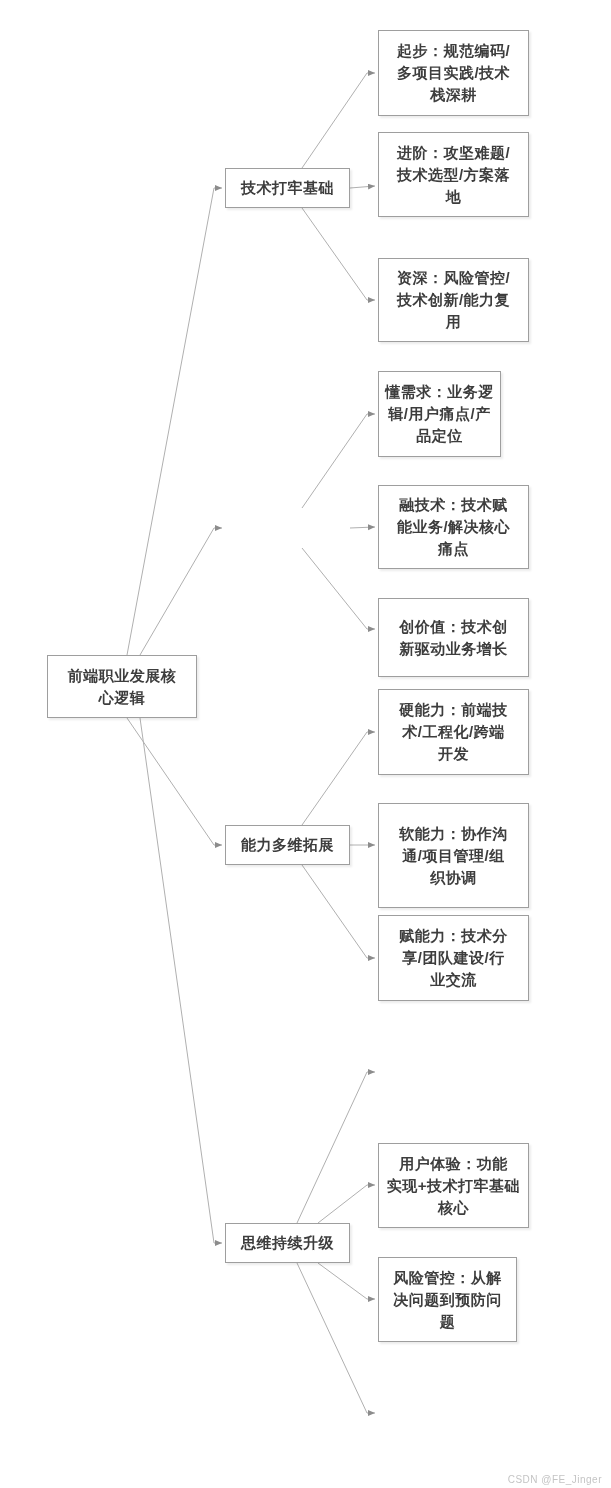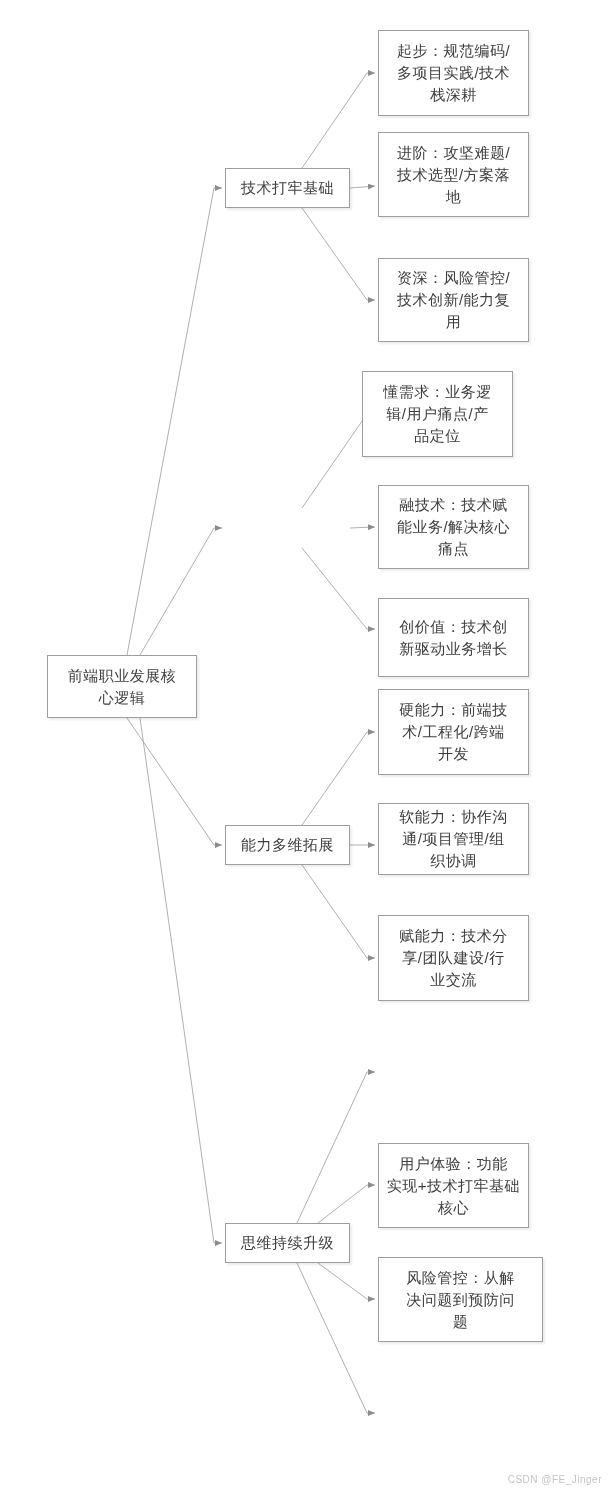--- a/index.html
+++ b/index.html
@@ -35,21 +35,21 @@
     box-shadow:2px 2px 2px rgba(0,0,0,0.08);
     display:flex;
     align-items:center;
     justify-content:center;
     text-align:center;
     color:var(--node_text);
     font-size:15px;
     line-height:22px;
     letter-spacing:0.5px;
   }
-  .node .txt{white-space:pre-line;}
+  .node .txt{white-space:pre-line;font-weight:bold;}
   .watermark{
     position:absolute;
     right:9px;
     bottom:3px;
     font-size:10px;
     letter-spacing:0.5px;
     color:var(--watermark_text);
   }
 </style>
 </head>
@@ -106,57 +106,57 @@
     <div class="txt">进阶：攻坚难题/
 技术选型/方案落
 地</div>
   </div>
   <div class="node" style="left:378px;top:258px;width:151px;height:84px">
     <div class="txt">资深：风险管控/
 技术创新/能力复
 用</div>
   </div>
 
-  <div class="node" style="left:362px;top:371px;width:151px;height:86px">
+  <div class="node" style="left:378px;top:371px;width:123px;height:86px">
     <div class="txt">懂需求：业务逻
 辑/用户痛点/产
 品定位</div>
   </div>
   <div class="node" style="left:378px;top:485px;width:151px;height:84px">
     <div class="txt">融技术：技术赋
 能业务/解决核心
 痛点</div>
   </div>
   <div class="node" style="left:378px;top:598px;width:151px;height:79px">
     <div class="txt">创价值：技术创
 新驱动业务增长</div>
   </div>
 
   <div class="node" style="left:378px;top:689px;width:151px;height:86px">
     <div class="txt">硬能力：前端技
 术/工程化/跨端
 开发</div>
   </div>
-  <div class="node" style="left:378px;top:803px;width:151px;height:72px">
+  <div class="node" style="left:378px;top:803px;width:151px;height:105px">
     <div class="txt">软能力：协作沟
 通/项目管理/组
 织协调</div>
   </div>
   <div class="node" style="left:378px;top:915px;width:151px;height:86px">
     <div class="txt">赋能力：技术分
 享/团队建设/行
 业交流</div>
   </div>
 
   <div class="node" style="left:378px;top:1143px;width:151px;height:85px">
     <div class="txt">用户体验：功能
 实现+技术打牢基础
 核心</div>
   </div>
-  <div class="node" style="left:378px;top:1257px;width:165px;height:85px">
+  <div class="node" style="left:378px;top:1257px;width:139px;height:85px">
     <div class="txt">风险管控：从解
 决问题到预防问
 题</div>
   </div>
 
   <div class="watermark">
     <span>CSDN @FE_Jinger</span>
   </div>
 
 </div>

